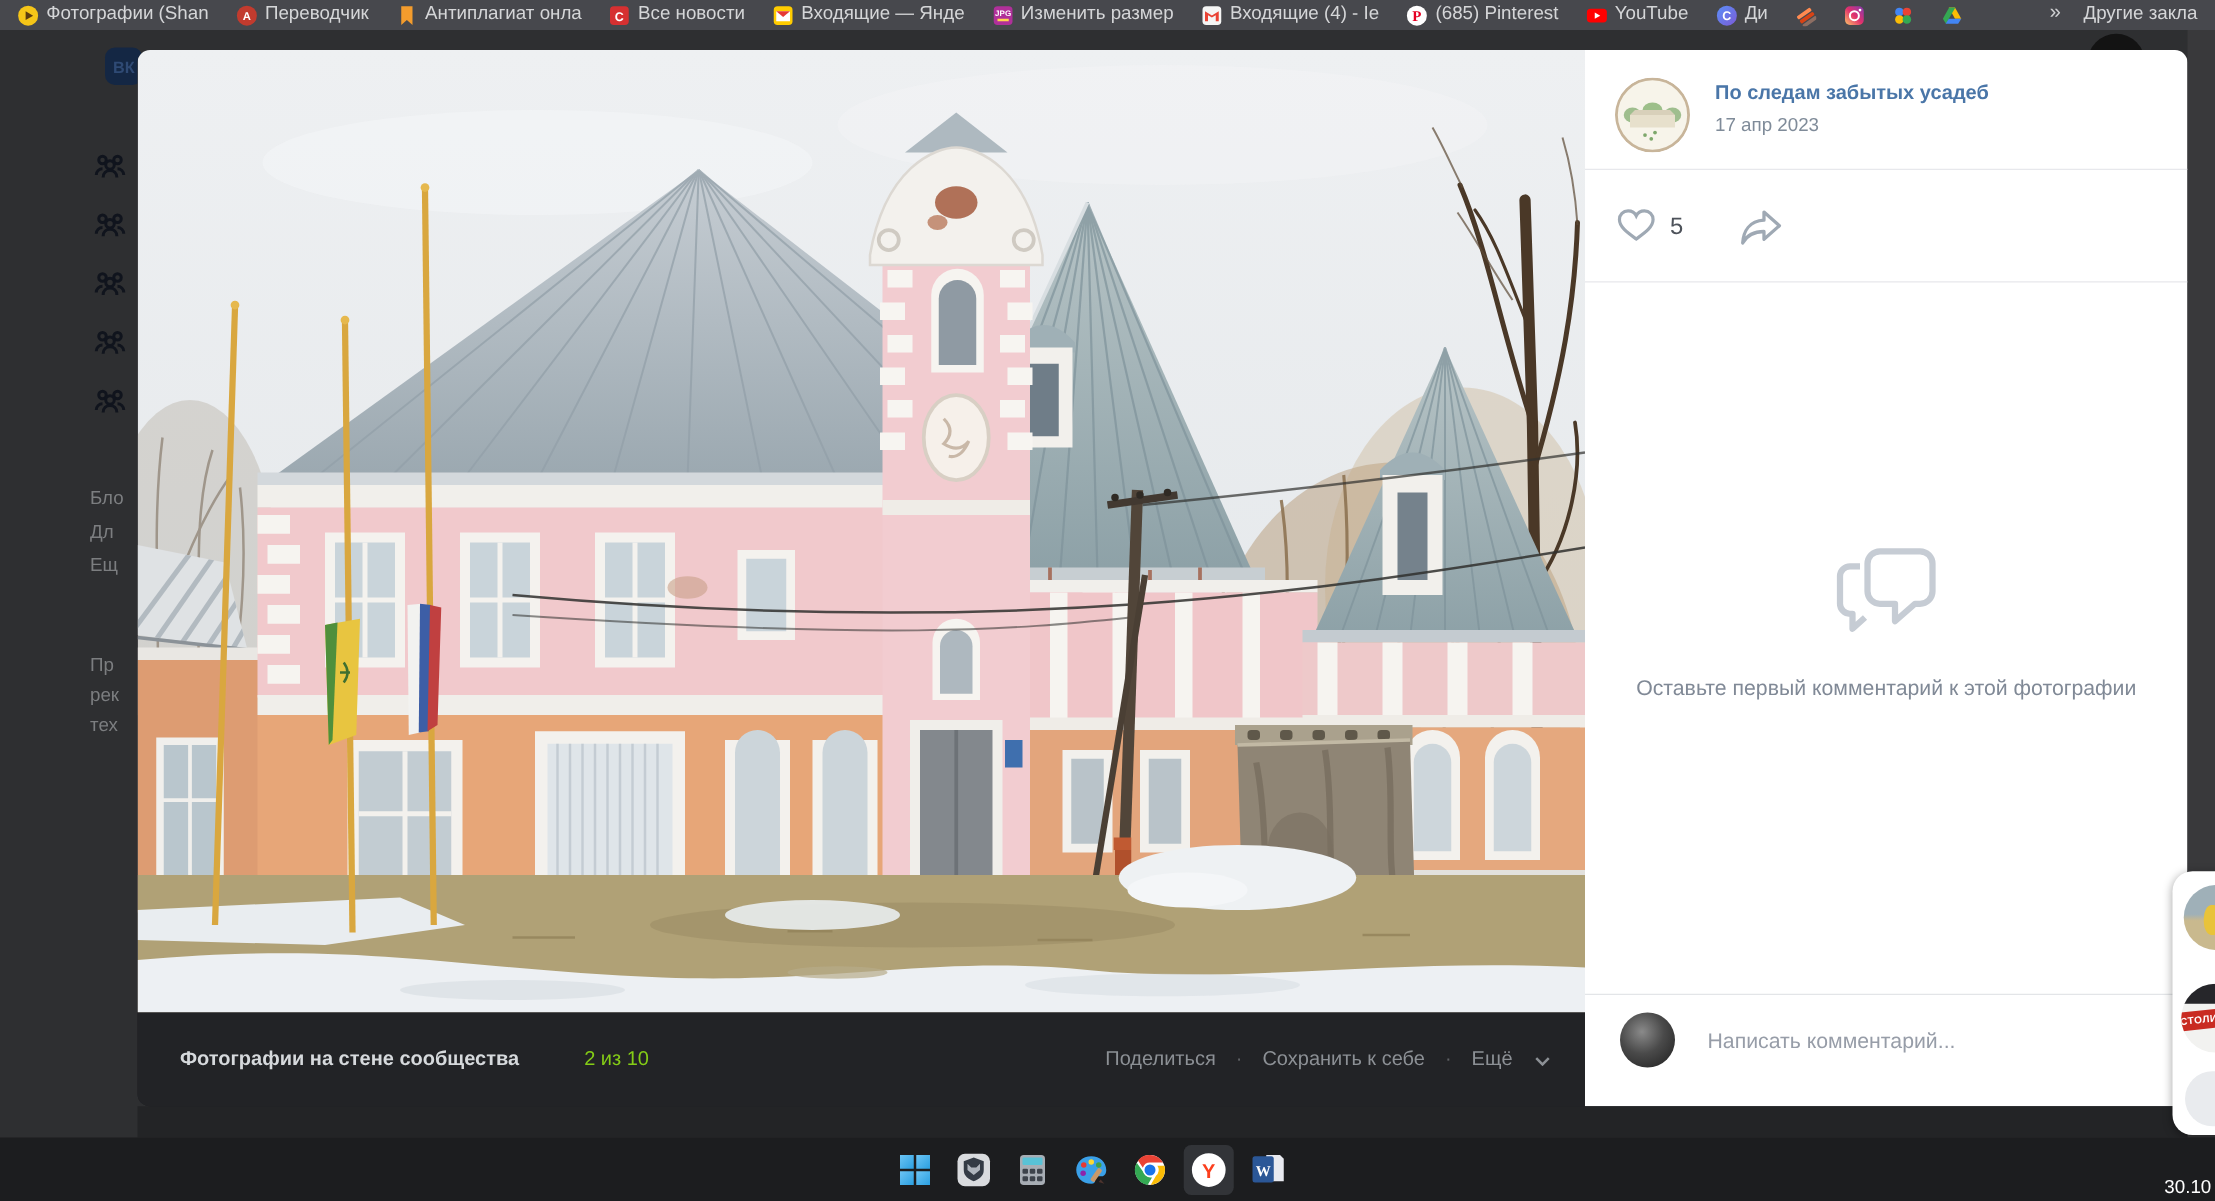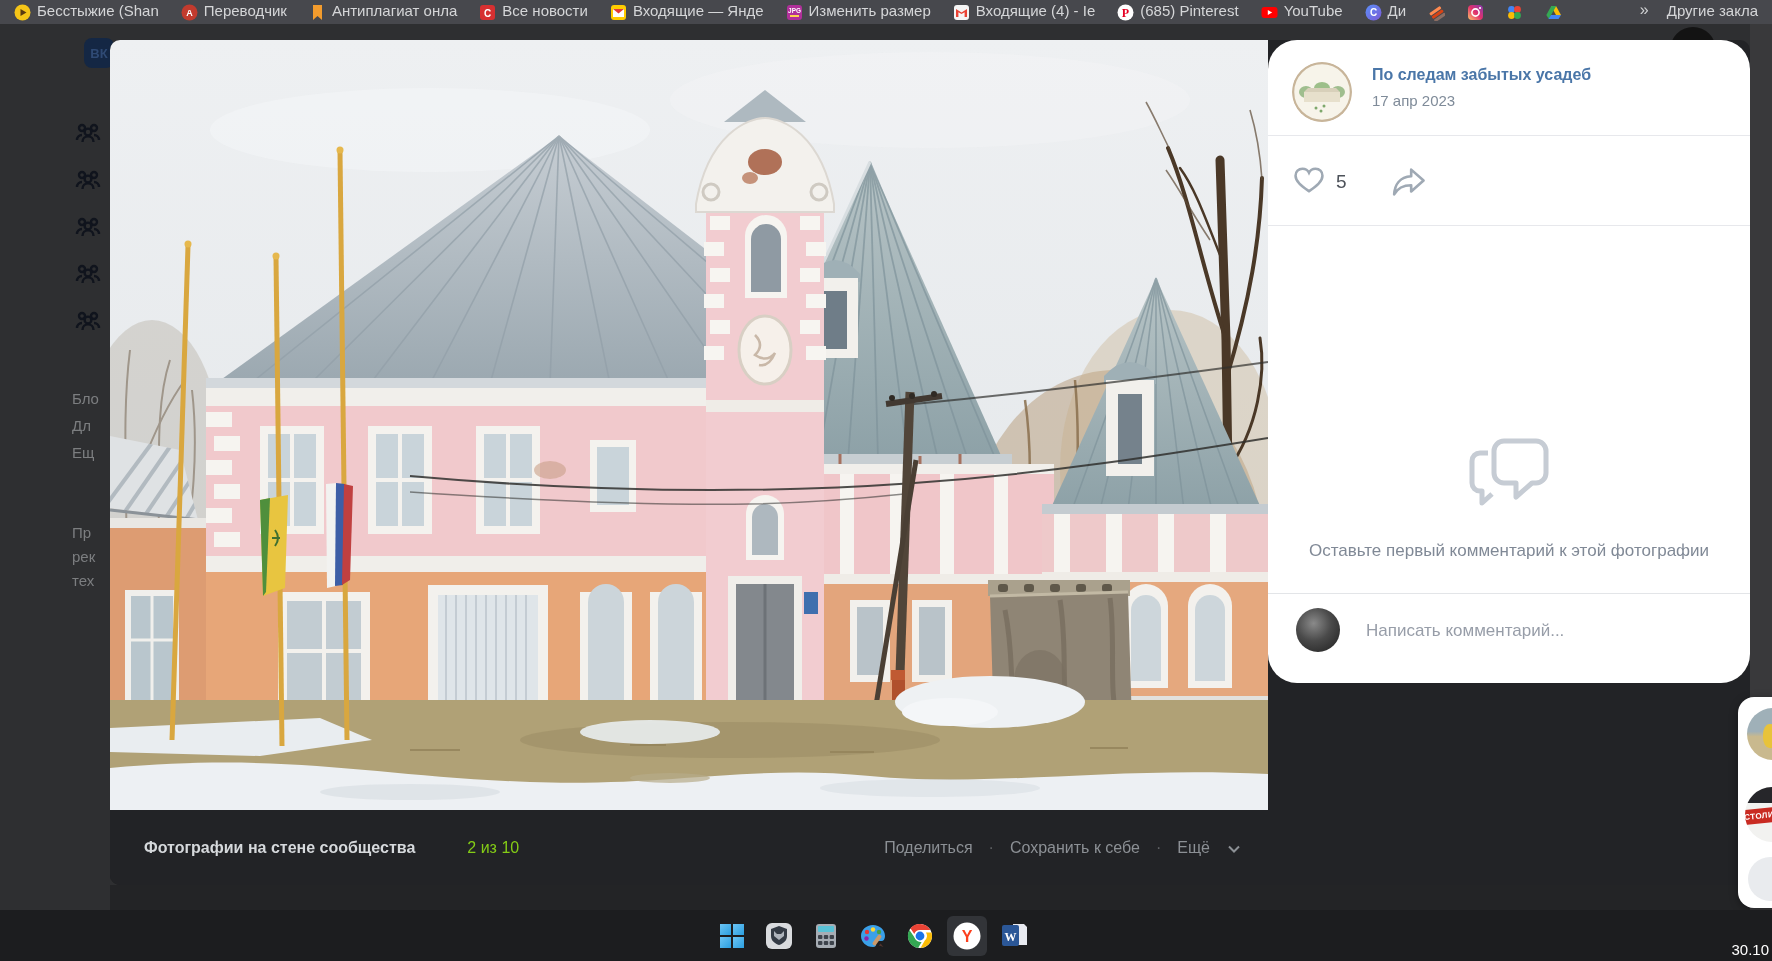--- a/index.html
+++ b/index.html
@@ -29,21 +29,21 @@
   .photo svg{display:block;width:100%;height:100%;}
   .photo-bar{position:absolute;left:0;bottom:0;width:1158px;height:75px;display:flex;align-items:center;
              padding:0 28px 0 34px;box-sizing:border-box;background:#222326;font-size:16px;}
   .pb-title{color:#d6d9dc;font-weight:bold;}
   .pb-count{color:#84cc16;margin-left:52px;}
   .pb-right{margin-left:auto;display:flex;align-items:center;gap:16px;color:#8c9095;}
   .pb-link{cursor:pointer;}
   .pb-dot{color:#606265;}
   .pb-chev{margin-left:2px;transform:translateY(1px);}
   
-  .panel{position:relative;width:482px;height:643px;background:#ffffff;border-radius:29px;}
+  .panel{position:relative;width:482px;height:845px;background:#ffffff;}
   .pn-avatar{position:absolute;left:24px;top:22px;width:60px;height:60px;border-radius:50%;overflow:hidden;cursor:pointer;}
   .pn-name{position:absolute;left:104px;top:26px;font-size:16px;font-weight:bold;color:#4a76a8;cursor:pointer;}
   .pn-date{position:absolute;left:104px;top:52px;font-size:15px;color:#7f8b99;}
   .pn-div{position:absolute;left:0;width:482px;height:1px;background:#e7e8ec;}
   .pn-like{position:absolute;left:24px;top:126px;display:flex;align-items:center;gap:10px;cursor:pointer;}
   .pn-like-count{font-size:19px;color:#4d525a;}
   .pn-share{position:absolute;left:122px;top:126px;cursor:pointer;}
   .empty-icon{position:absolute;left:198px;top:395px;}
   .empty-text{position:absolute;left:40px;right:40px;top:498px;text-align:center;font-size:17px;line-height:25px;color:#808996;}
   .cm-row{position:absolute;left:0;bottom:17px;width:482px;height:73px;border-top:1px solid #e3e5e8;box-sizing:border-box;}
@@ -74,21 +74,21 @@
 <body>
 
 <div class="screen">
 
   <div class="bmbar">
     <div class="bm">
       <svg class="fav" viewBox="0 0 17 17">
           <circle cx="8.5" cy="8.5" r="8" fill="#f5c518"></circle>
           <path d="M6.5 5l6 3.5-6 3.5z" fill="#5a3b10"></path>
         </svg>
-      <span class="lbl">Бесстыжие (Shan</span>
+      <span class="lbl">Фотографии (Shan</span>
     </div>
     <div class="bm">
       <svg class="fav" viewBox="0 0 17 17">
           <circle cx="8.5" cy="8.5" r="8" fill="#c23b2e"></circle>
           <text x="8.5" y="12" font-size="9" font-weight="bold" fill="#fff" text-anchor="middle" font-family="Liberation Sans,sans-serif">А</text>
         </svg>
       <span class="lbl">Переводчик</span>
     </div>
     <div class="bm">
       <svg class="fav" viewBox="0 0 17 17">

